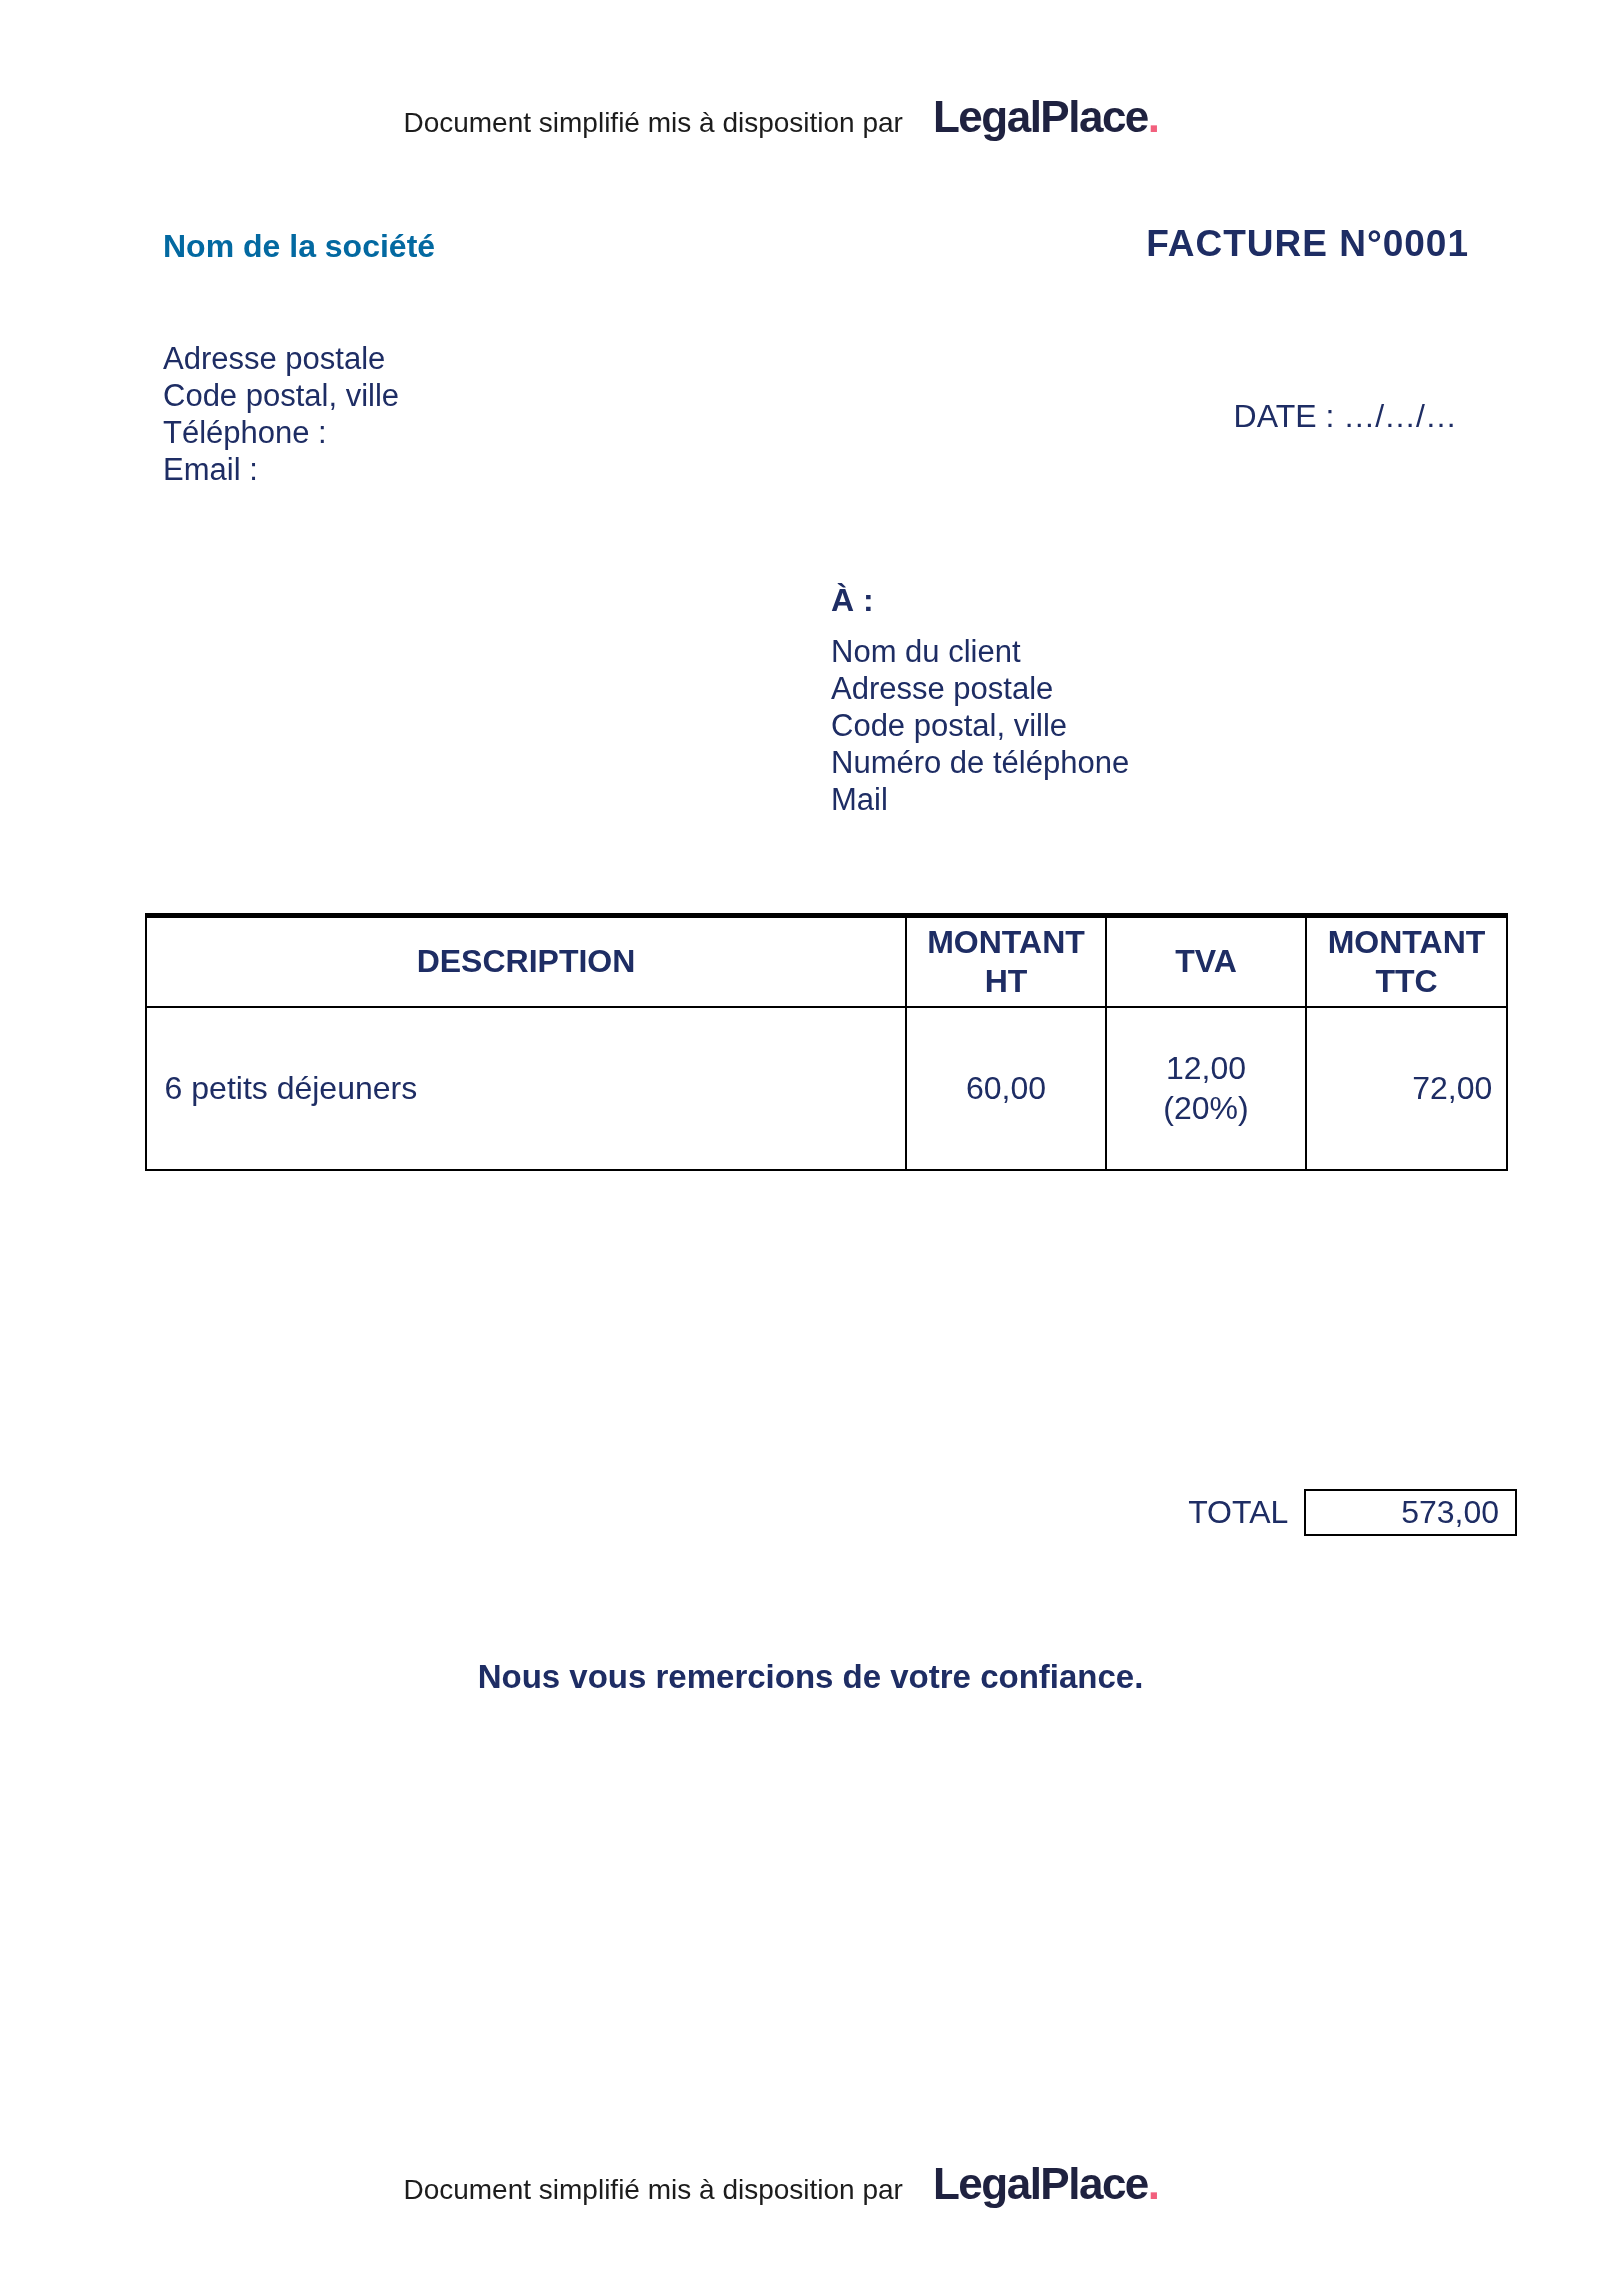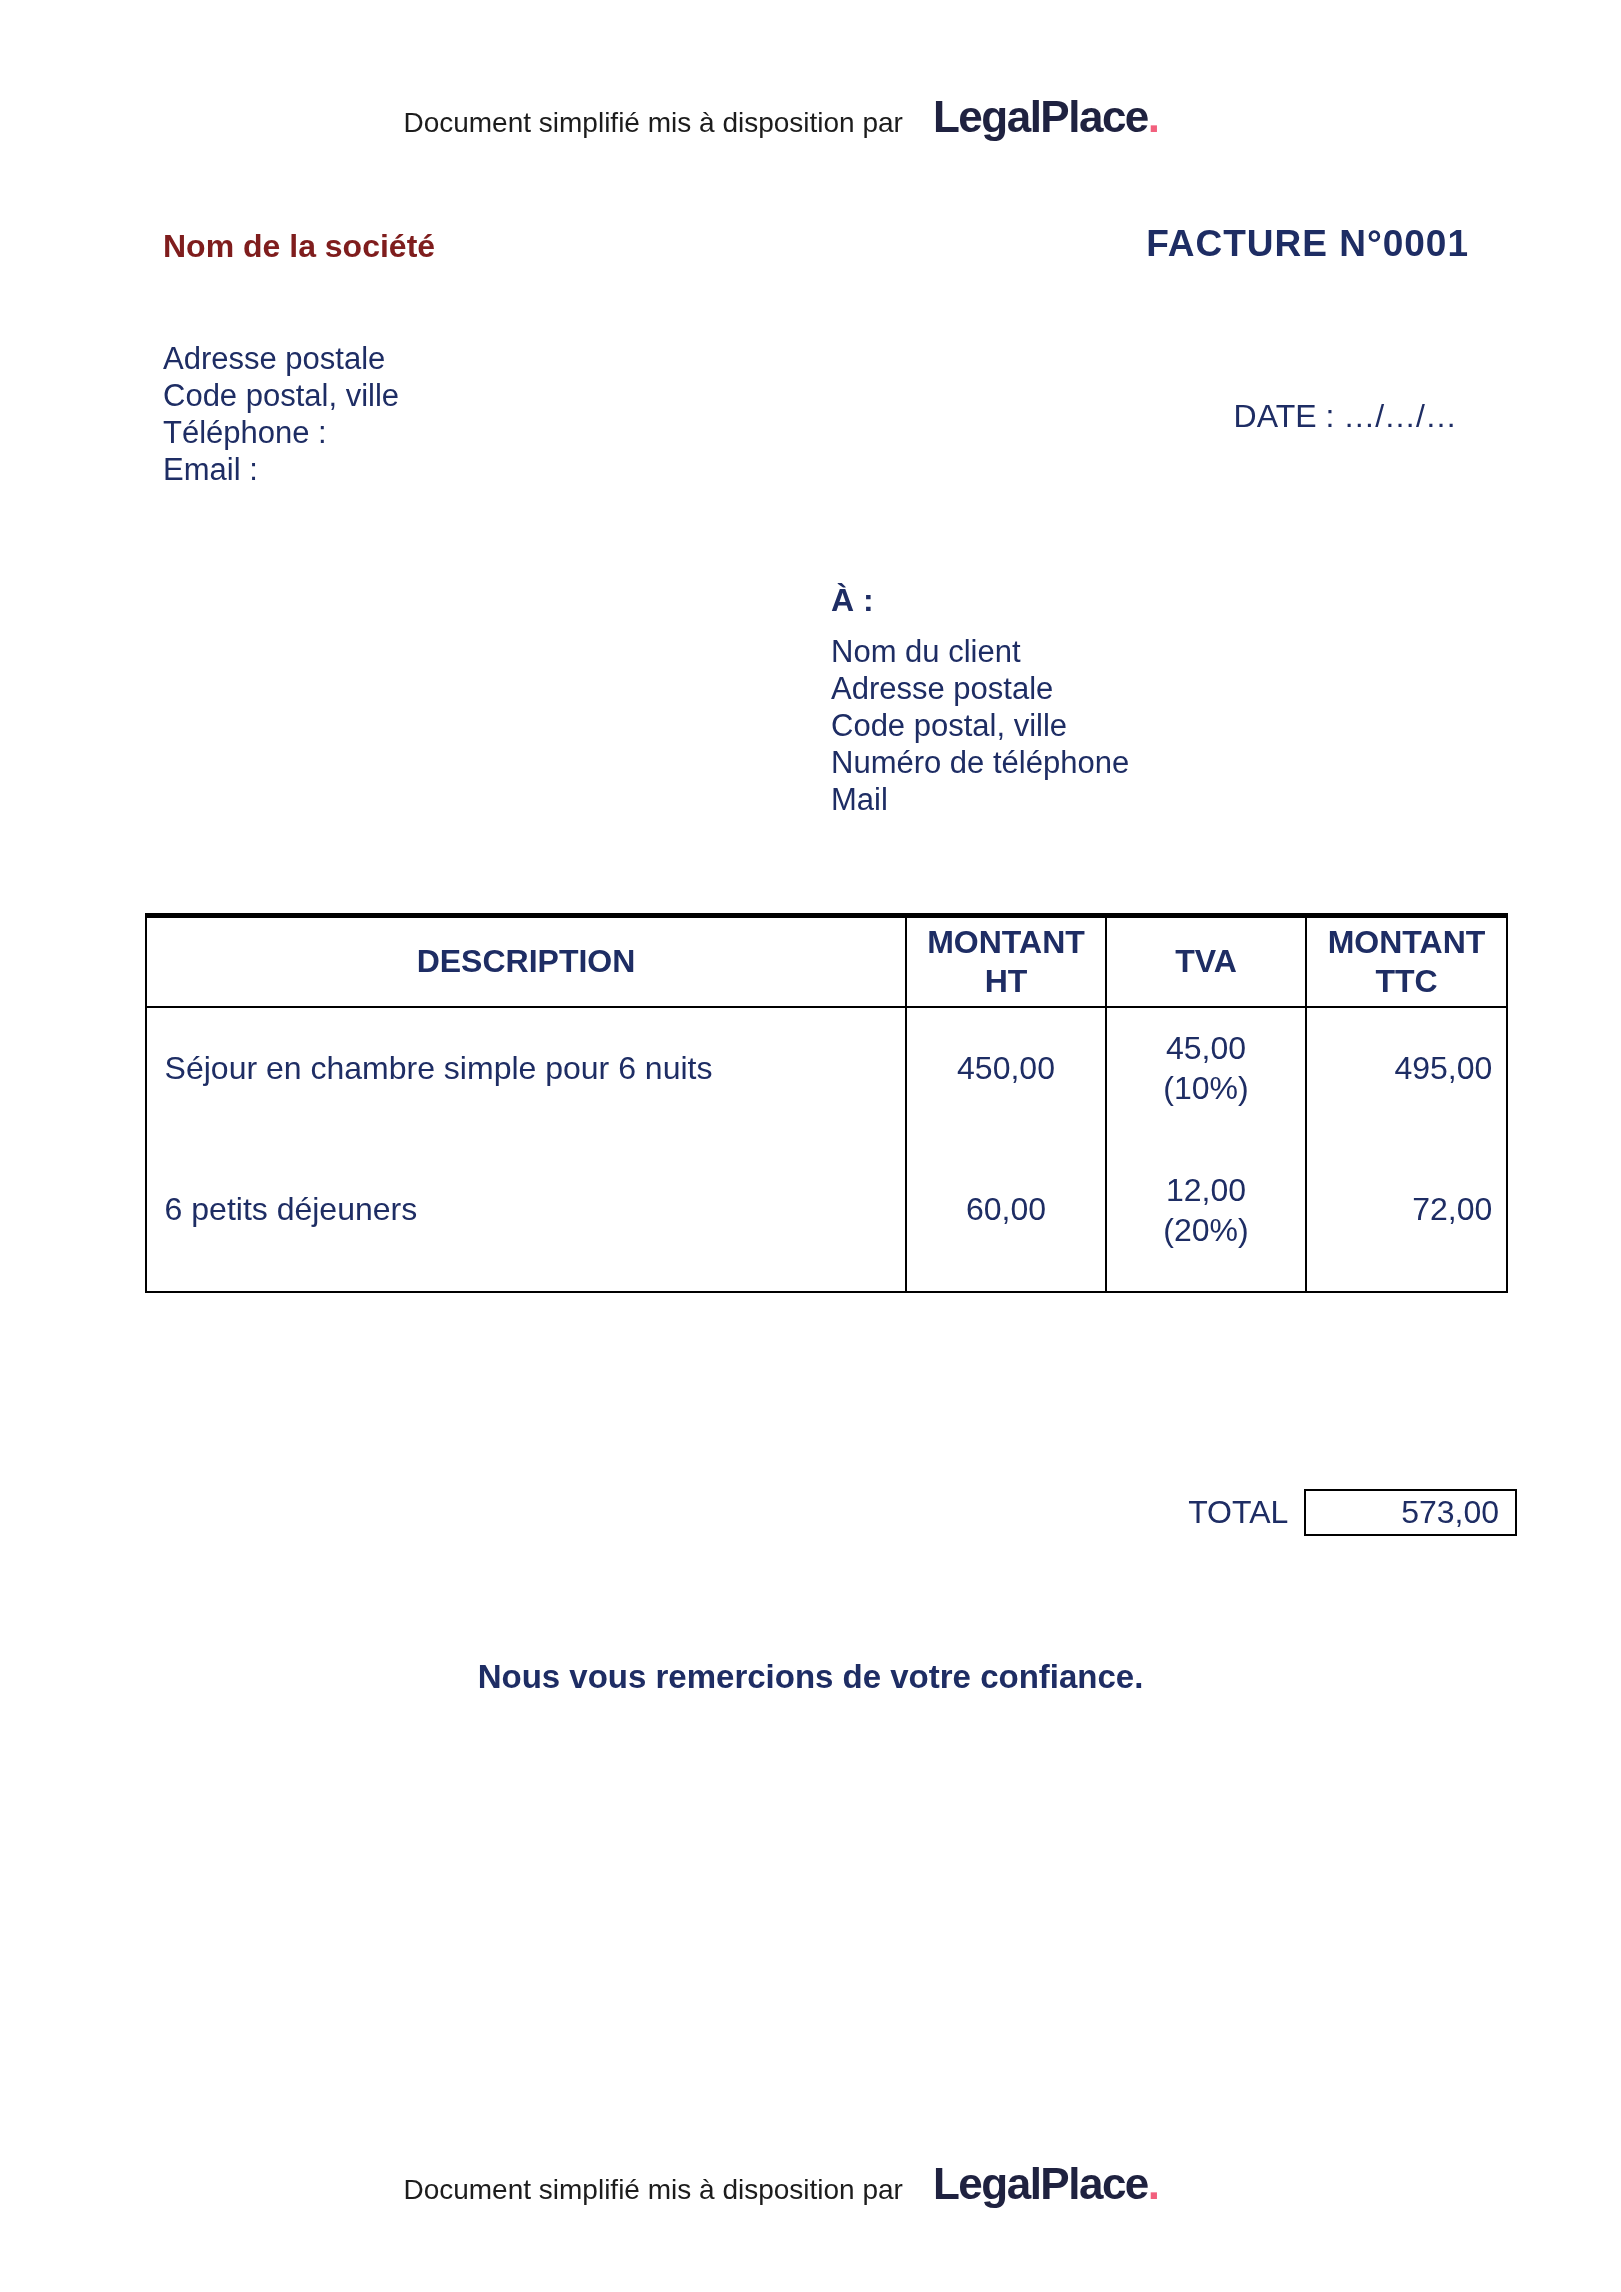--- a/index.html
+++ b/index.html
@@ -20,21 +20,21 @@
   }
   .doc-note.top    { top:95px;  }
   .doc-note.bottom { top:2162px; }
   .note-text { font-size:28px; color:#1c1c1c; }
   .logo { font-size:44px; font-weight:700; letter-spacing:-1.5px; color:#1f2240; line-height:1; }
   .logo-dot { color:#f2607d; }
 
   
   .company-name {
     position:absolute; left:163px; top:228px;
-    font-size:32px; font-weight:700; color:#7f1d1d;
+    font-size:32px; font-weight:700; color:#0369a1;
   }
   .company-address {
     position:absolute; left:163px; top:340px;
     font-size:31px; line-height:37px; color:#1e2d64;
   }
 
   
   .invoice-title {
     position:absolute; top:223px; right:152px;
     font-size:37px; font-weight:700; color:#1e2d64; letter-spacing:1px;
@@ -144,29 +144,20 @@
     </colgroup>
     <thead>
       <tr>
         <th>DESCRIPTION</th>
         <th>MONTANT HT</th>
         <th>TVA</th>
         <th>MONTANT TTC</th>
       </tr>
     </thead>
     <tbody>
-      <tr class="row-1">
-        <td class="cell-desc">Séjour en chambre simple pour 6 nuits</td>
-        <td class="cell-ht">450,00</td>
-        <td class="cell-tva">
-          <div class="tva-amount">45,00</div>
-          <div class="tva-rate">(10%)</div>
-        </td>
-        <td class="cell-ttc">495,00</td>
-      </tr>
       <tr class="row-2">
         <td class="cell-desc">6 petits déjeuners</td>
         <td class="cell-ht">60,00</td>
         <td class="cell-tva">
           <div class="tva-amount">12,00</div>
           <div class="tva-rate">(20%)</div>
         </td>
         <td class="cell-ttc">72,00</td>
       </tr>
     </tbody>

